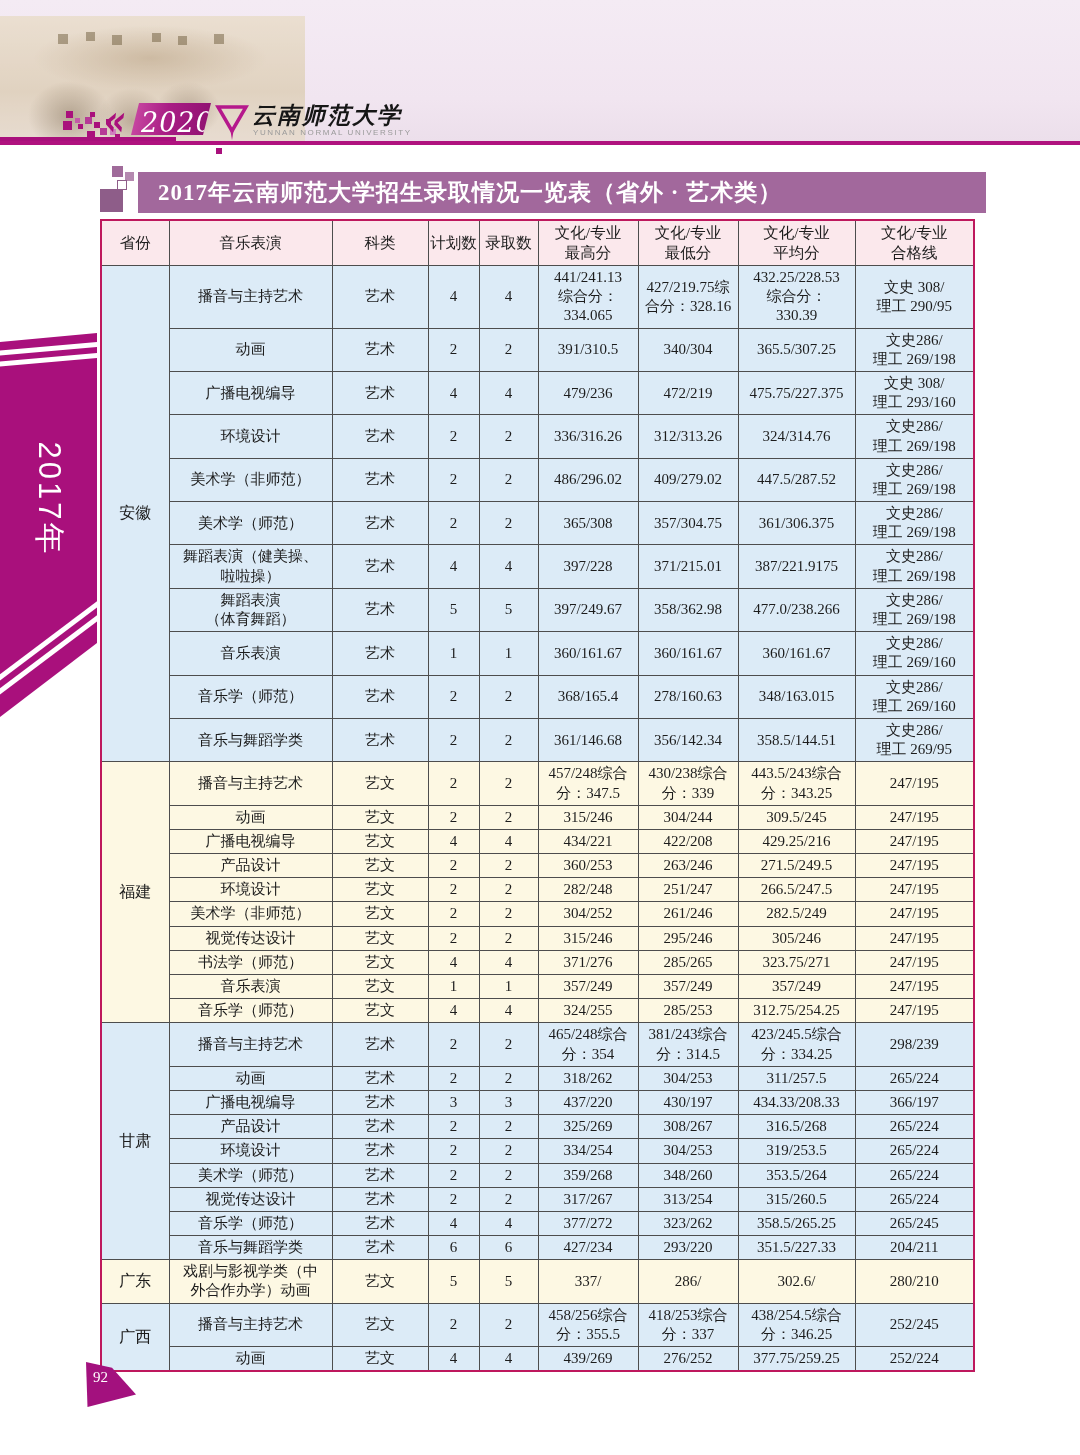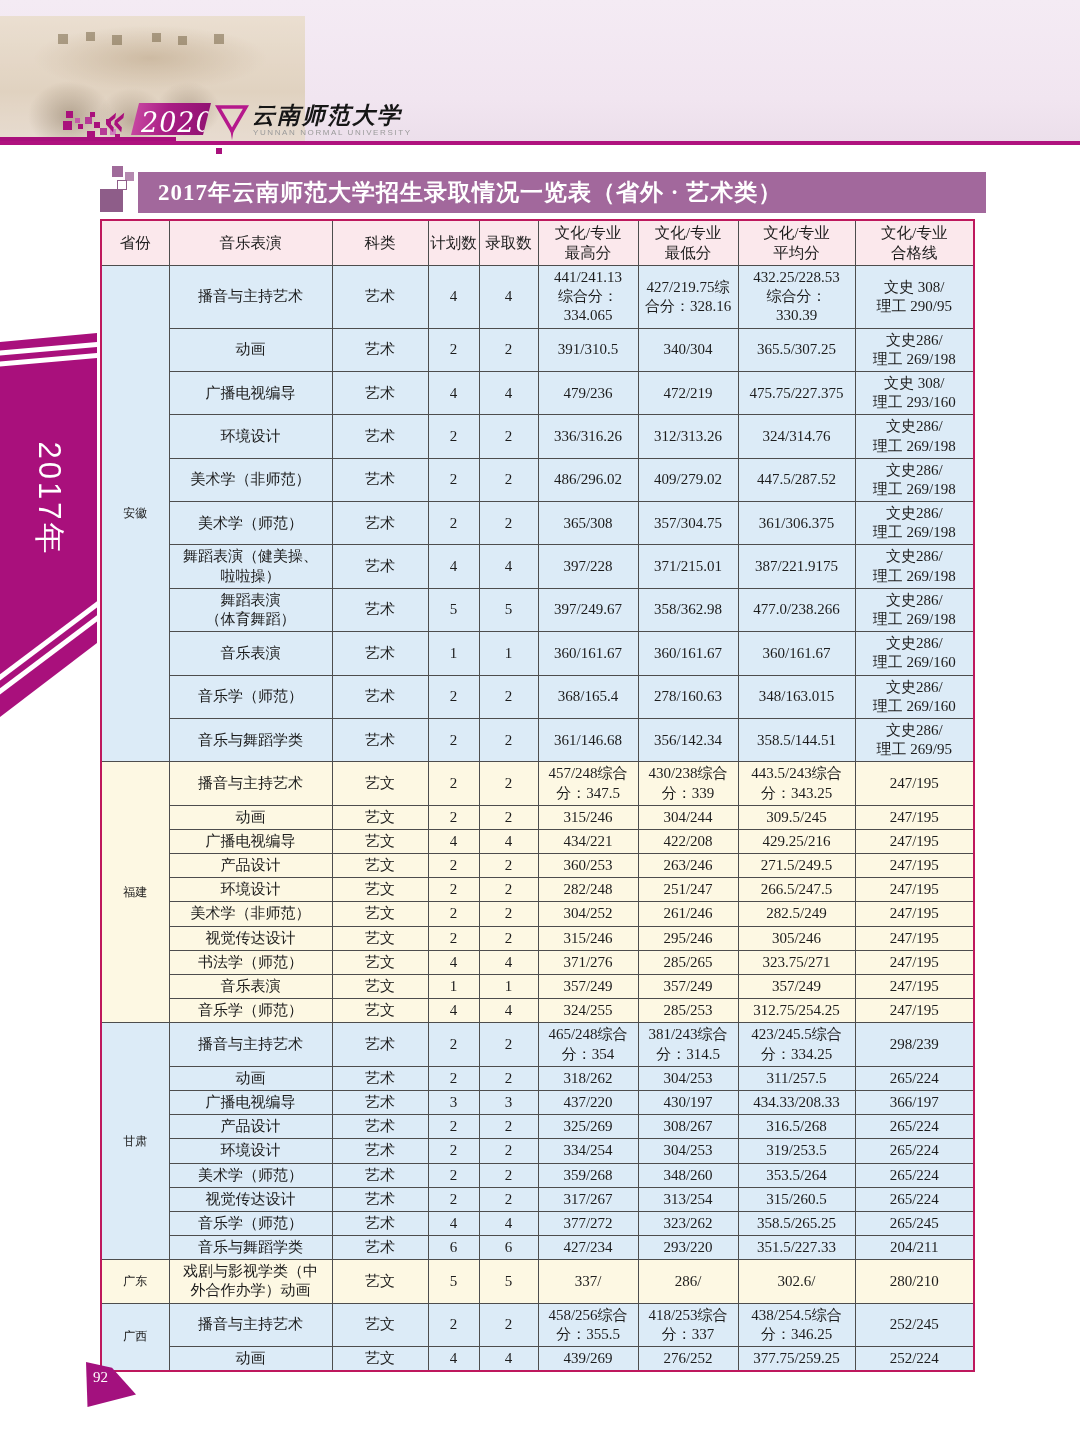--- a/index.html
+++ b/index.html
@@ -57,21 +57,21 @@
     font-size:31px;letter-spacing:3px;white-space:nowrap;}
   
   .tbl-wrap{position:absolute;left:100px;top:219px;}
   table{border-collapse:collapse;table-layout:fixed;width:873px;border:2px solid #be185d;}
   th,td{border:1px solid #4d4d4d;text-align:center;vertical-align:middle;
     padding:2px 2px;font-size:15px;line-height:1.28;color:#1c1c1c;white-space:pre-line;
     font-family:"Liberation Serif","DejaVu Serif",serif;overflow:hidden;}
   thead th{background:#fbe8ec;font-weight:normal;font-size:15.5px;height:42px;padding:1px;}
   .tone-blue td{background:#dcebf7;}
   .tone-yellow td{background:#fdf8e3;}
-  td.c-province{font-size:12px;margin-top:29px;}
+  td.c-province{font-size:16px;margin-top:29px;}
   td.c-major{font-size:15px;}
   
   .page-no{position:absolute;left:86px;top:1362px;width:50px;height:45px;background:#a3117e;
     clip-path:polygon(0 0,52% 13%,100% 72%,3% 100%);}
   .page-no span{position:absolute;left:7px;top:7px;color:#fff;font-size:15px;
     font-family:"Liberation Serif",serif;}
 </style>
 </head>
 <body>
 

